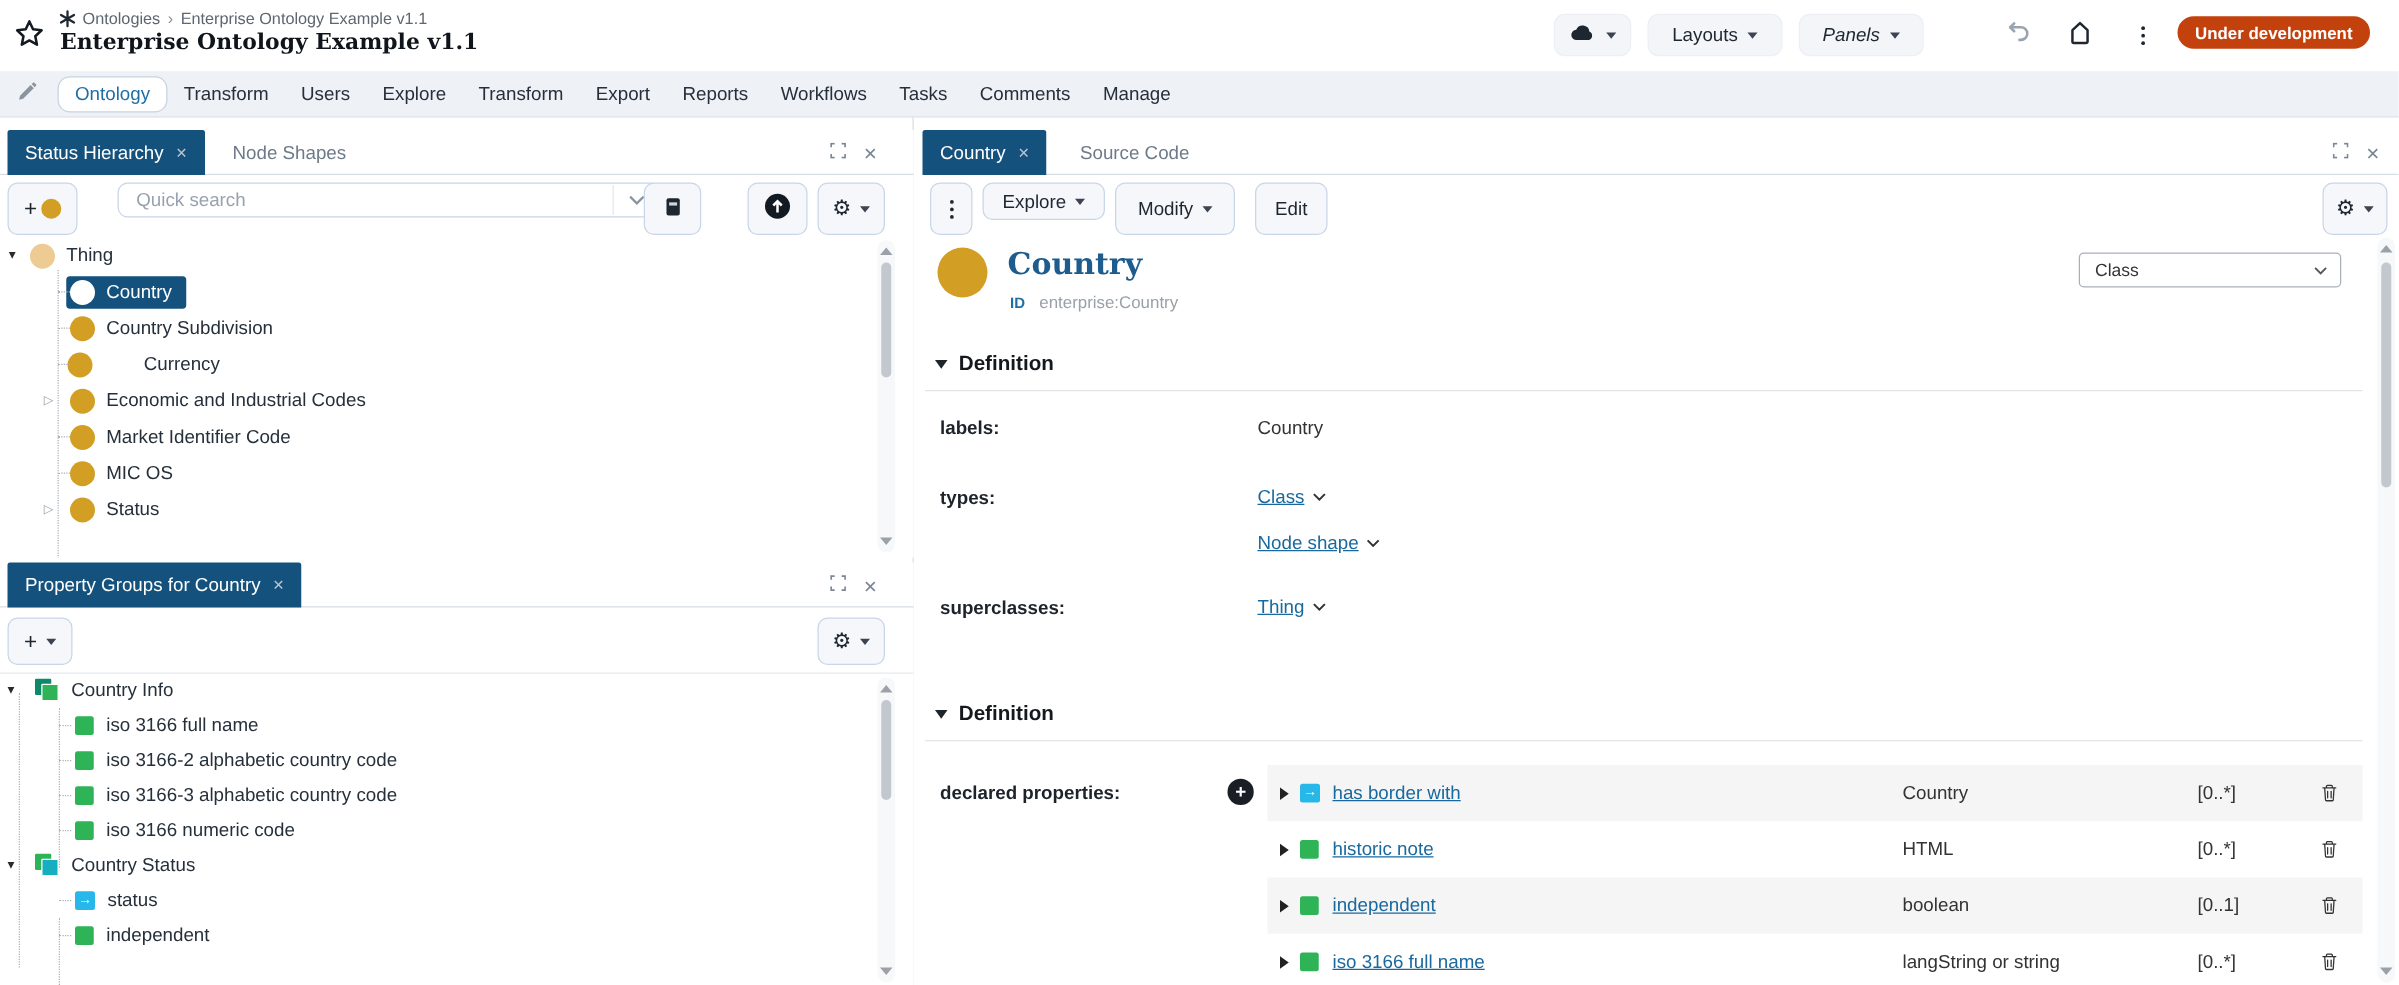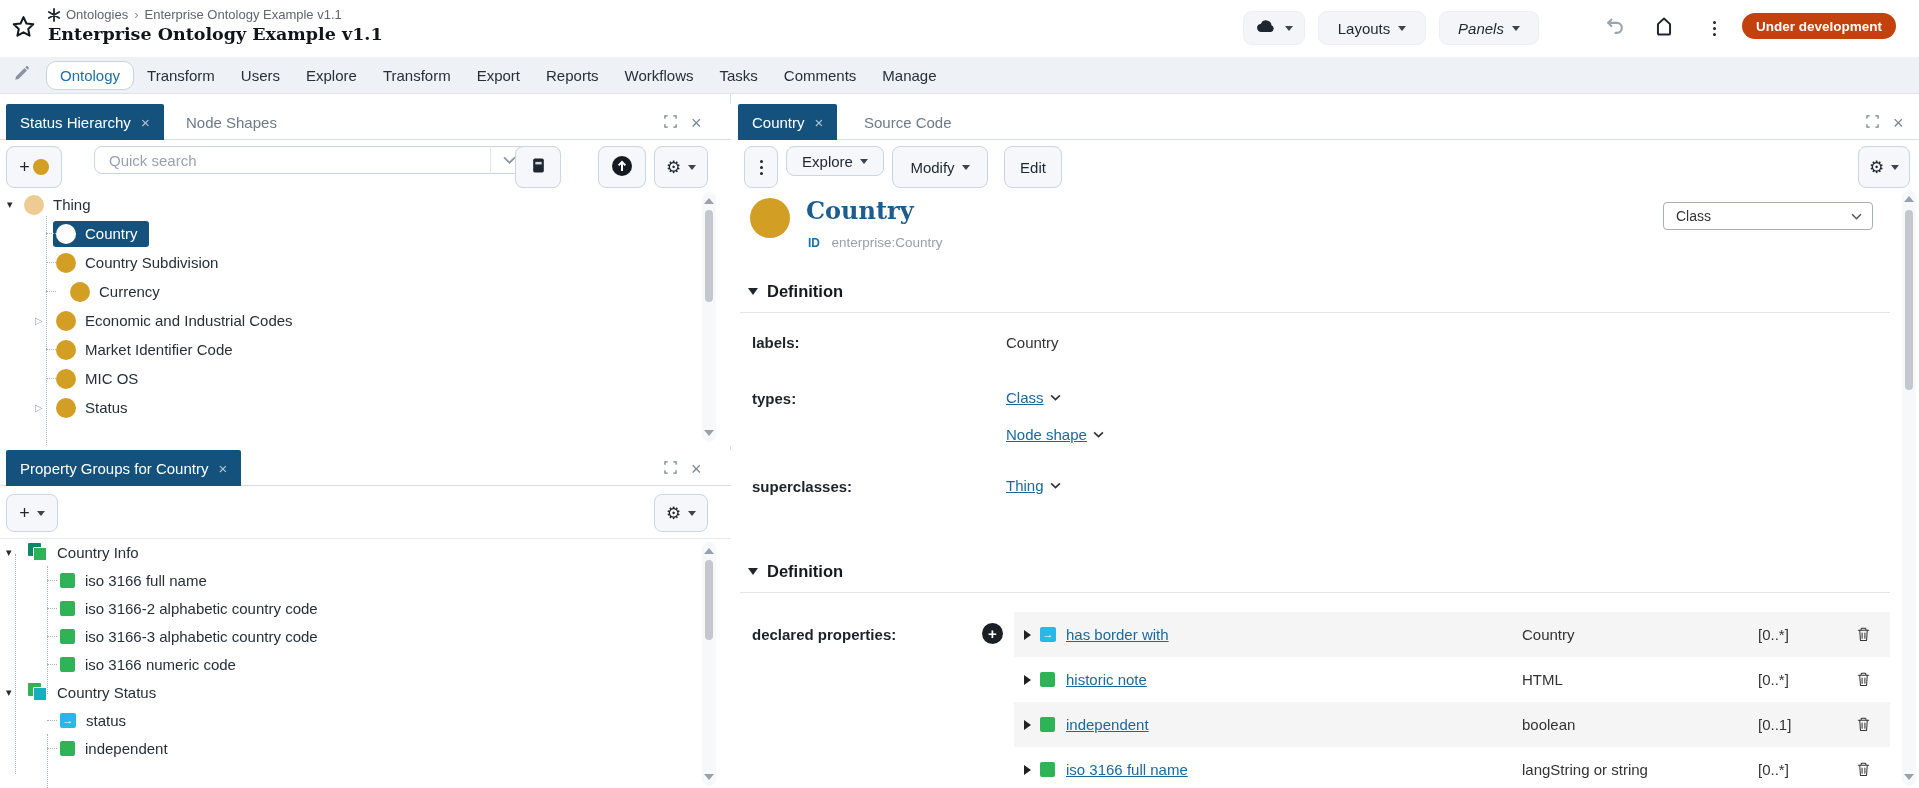--- a/index.html
+++ b/index.html
@@ -229,21 +229,21 @@
         <span class="sel-pill">
           <span class="circle white"></span>
           <span>Country</span>
         </span>
       </div>
       <div class="trow" style="padding-left:56px;">
         <span class="stub" style="left:46px;width:10px;top:14px;"></span>
         <span class="circle"></span>
         <span>Country Subdivision</span>
       </div>
-      <div class="trow" style="padding-left:70px;">
+      <div class="trow" style="padding-left:54px;gap:32px;">
         <span class="stub" style="left:46px;width:10px;top:14px;"></span>
         <span class="circle"></span>
         <span>Currency</span>
       </div>
       <div class="trow" style="padding-left:56px;">
         <span class="exp-gray">▷</span>
         <span class="circle"></span>
         <span>Economic and Industrial Codes</span>
       </div>
       <div class="trow" style="padding-left:56px;">

